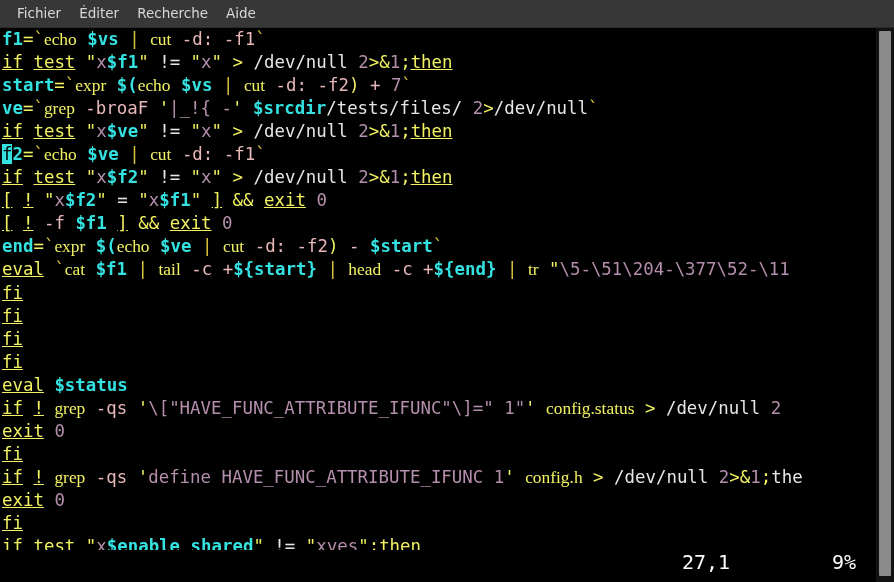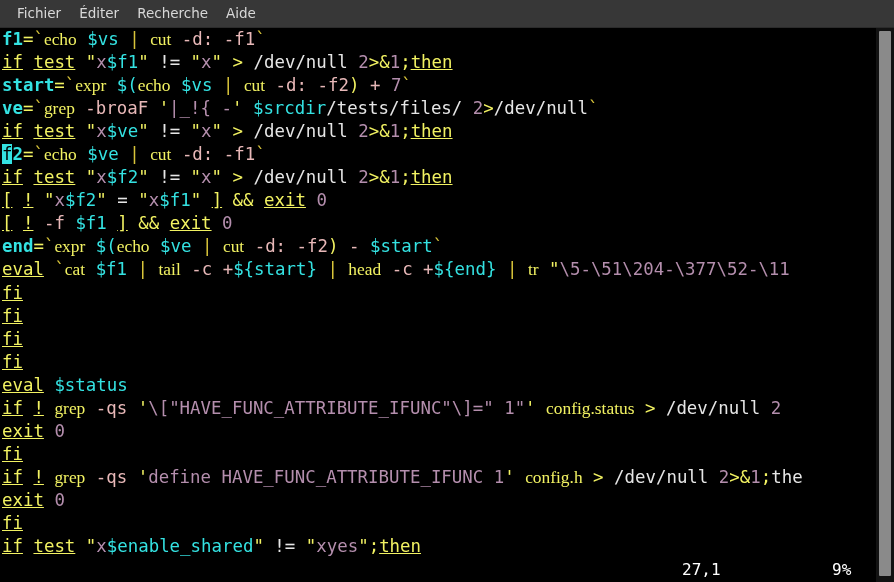--- a/index.html
+++ b/index.html
@@ -70,44 +70,44 @@
     white-space: pre;
     color: #d0d0d0;
     padding-left: 2px;
     box-sizing: border-box;
     overflow: hidden;
   }
 
   
   .t-kw      { color: #f2f262; text-decoration: underline; }            
   .t-var     { color: #34e2e2; font-weight: bold; }  
-  .t-varname { color: #34e2e2; }            
+  .t-varname { color: #34e2e2; font-weight: bold; }            
   .t-cmd     { color: #f2f262; font-family: Liberation Serif, serif; }            
   .t-str     { color: #b48ead; }
   .t-num     { color: #b48ead; }            
   .t-plain   { color: #e6e6e6; }            
   .t-op      { color: #f2f262; }            
   .t-pipe    { color: #d8c43a; }            
   .t-quote   { color: #f2f262; }            
   .t-opt     { color: #e8b8b8; }
 
   .cursor {
     background: #34e2e2;
     color: #000000;
   }
 
   
   #statusline {
     position: absolute;
     left: 0;
-    bottom: 0;
+    bottom: 8px;
     width: 876px;
     height: 24px;
     line-height: 24px;
-    font-size: 16px;
+    font-size: 20px;
     color: #ffffff;
     background: #000000;
     white-space: pre;
     box-sizing: border-box;
   }
   #status-pos {
     position: absolute;
     left: 682px;
     top: 0;
   }

